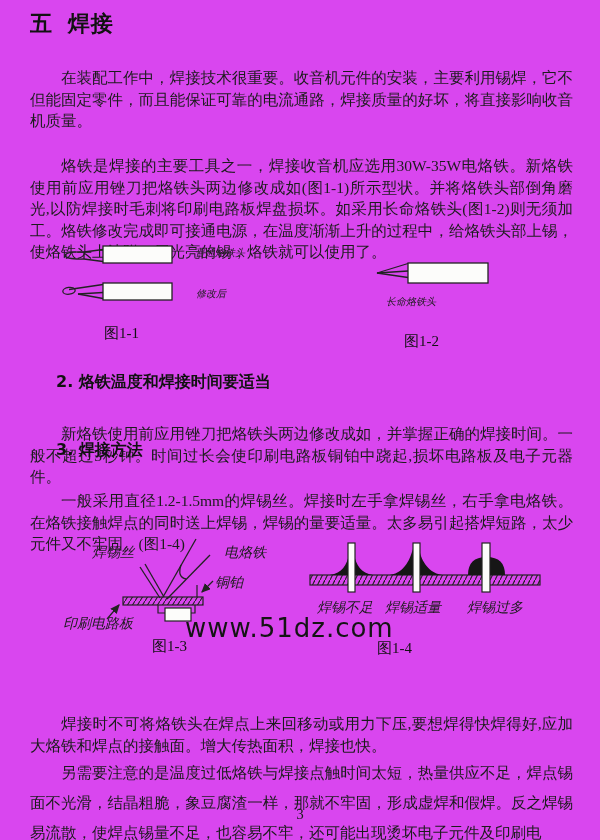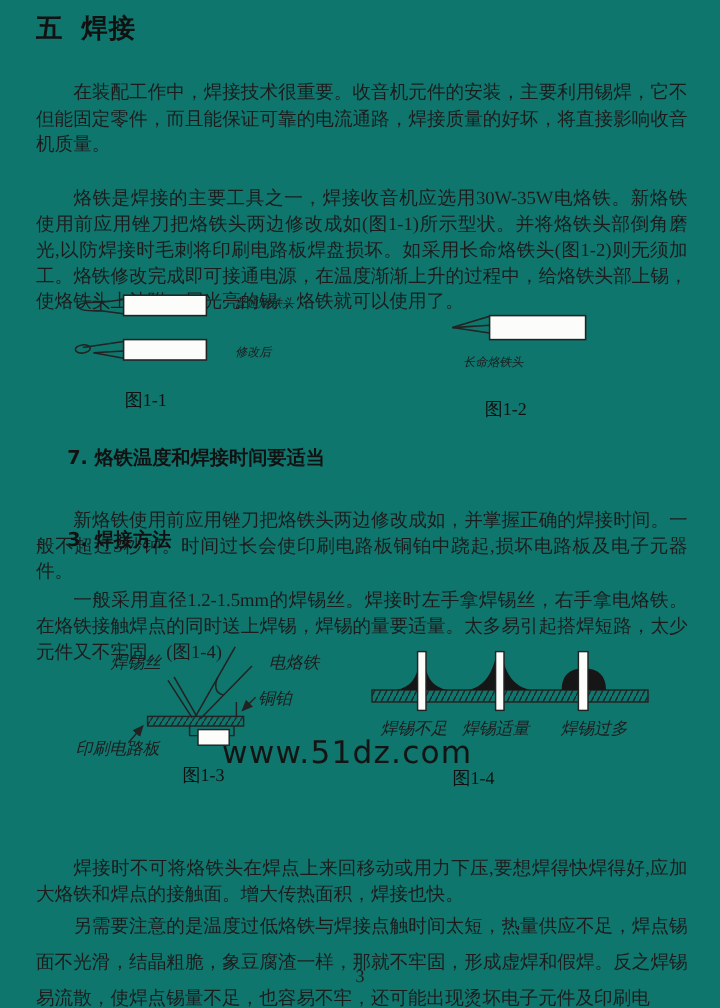--- a/index.html
+++ b/index.html
@@ -1,20 +1,20 @@
 <!DOCTYPE html>
 <html><head>
 <meta charset="utf-8">
 <style>
   html,body{margin:0;padding:0;background:#e9e9e7;}
   .page{
     position:relative;
     width:600px;height:840px;
     margin:0 auto;
-    background:#0f766e;
+    background:#d946ef;
     overflow:hidden;
     color:#1b1b1b;
     font-family:"Liberation Serif","DejaVu Serif",serif;
   }
   .title{
     position:absolute;left:30px;top:9px;
     font-family:"DejaVu Sans","Liberation Sans",sans-serif;
     font-weight:700;font-size:22px;color:#111;
     letter-spacing:1px;word-spacing:6px;
   }
@@ -85,21 +85,21 @@
   <svg style="left:370px;top:258px" width="125" height="30" viewBox="0 0 125 30">
     <g fill="none" stroke="#222" stroke-width="1.3">
       <rect x="38" y="5" width="80" height="20" fill="#fcfcfa"></rect>
       <path d="M38,5.5 L7,15 L38,19.5"></path>
       <path d="M7,15 L38,13"></path>
     </g>
   </svg>
   <div class="figlabel" style="left:386px;top:295px">长命烙铁头</div>
   <div class="caption" style="left:404px;top:332px">图1-2</div>
 
-  <div class="heading" style="top:372px">7. 烙铁温度和焊接时间要适当</div>
+  <div class="heading" style="top:372px">2. 烙铁温度和焊接时间要适当</div>
   <p class="para" style="top:394px">新烙铁使用前应用锉刀把烙铁头两边修改成如，并掌握正确的焊接时间。一般不超过3秒钟。时间过长会使印刷电路板铜铂中跷起,损坏电路板及电子元器件。</p>
 
   <div class="heading" style="top:440px">3. 焊接方法</div>
   <p class="para" style="top:461px">一般采用直径1.2-1.5mm的焊锡丝。焊接时左手拿焊锡丝，右手拿电烙铁。在烙铁接触焊点的同时送上焊锡，焊锡的量要适量。太多易引起搭焊短路，太少元件又不牢固。(图1-4)</p>
 
   <svg style="left:55px;top:537px" width="215" height="100" viewBox="0 0 215 100">
     <defs>
       <pattern id="hatch" width="5" height="8" patternUnits="userSpaceOnUse" patternTransform="rotate(0)">
         <path d="M0,8 L5,0" stroke="#222" stroke-width="1.1"></path>
       </pattern>

